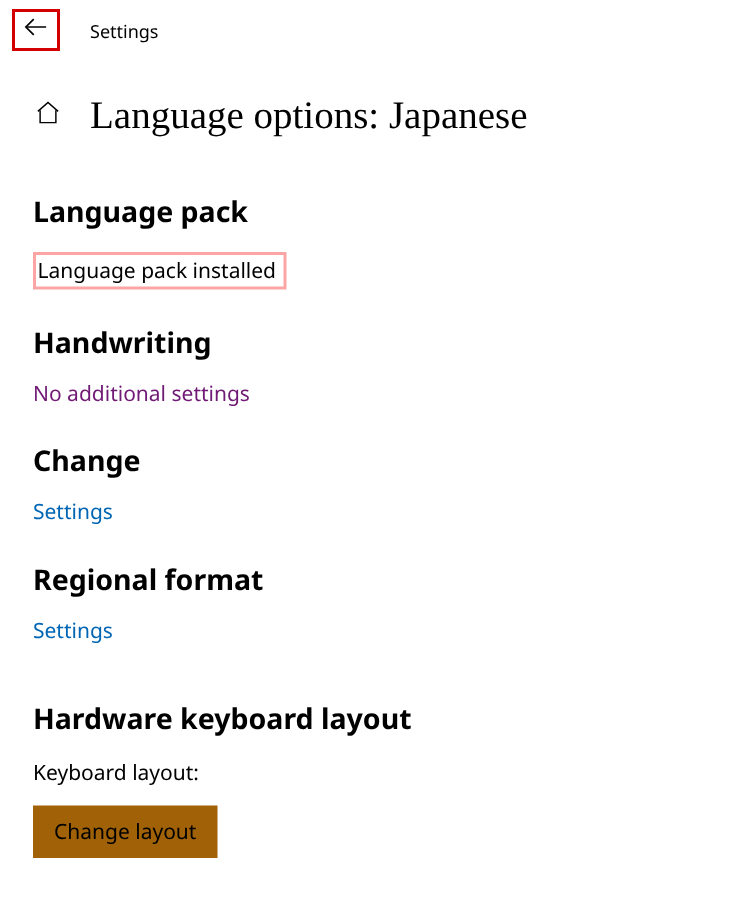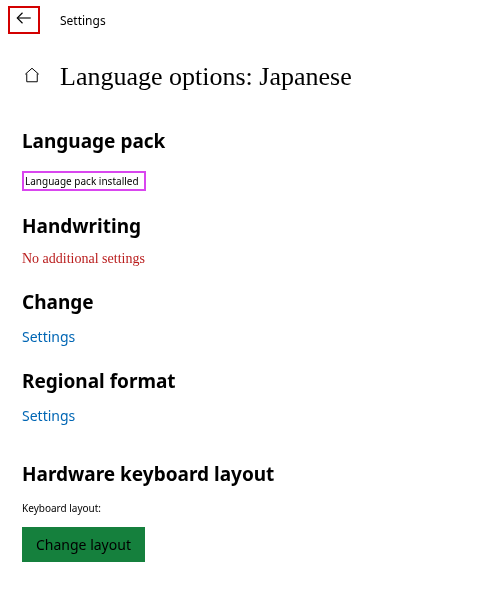--- a/index.html
+++ b/index.html
@@ -57,44 +57,43 @@
     }
     .section-heading {
       font-size: 19px;
       font-weight: 700;
       margin-top: 26px;
       margin-bottom: 14px;
     }
     .section-heading.tight { margin-top: 22px; margin-bottom: 12px; }
     .sub-text {
       font-size: 14px;
-      color: #b91c1c;
-      font-family: Liberation Serif, serif;
+      color: #701a75;
     }
     .highlighted {
       display: inline-block;
-      border: 2px solid #d946ef;
+      border: 2px solid #fca5a5;
       padding: 1px 5px 1px 1px;
-      font-size: 10px;
+      font-size: 14px;
     }
     .link {
       color: #0066b4;
       font-size: 14px;
       cursor: pointer;
     }
     .kb-row {
       display: flex;
-      font-size: 10px;
+      font-size: 14px;
       margin-bottom: 12px;
       gap: 44px;
     }
     .kb-label { margin-right: 18px; }
     .btn {
       display: inline-block;
-      background: #15803d;
+      background: #a16207;
       border: none;
       padding: 8px 14px;
       font-size: 14px;
       cursor: pointer;
       font-family: inherit;
     }
     .lp-wrap { margin-top: 4px; }
   </style>
 </head>
 <body>

